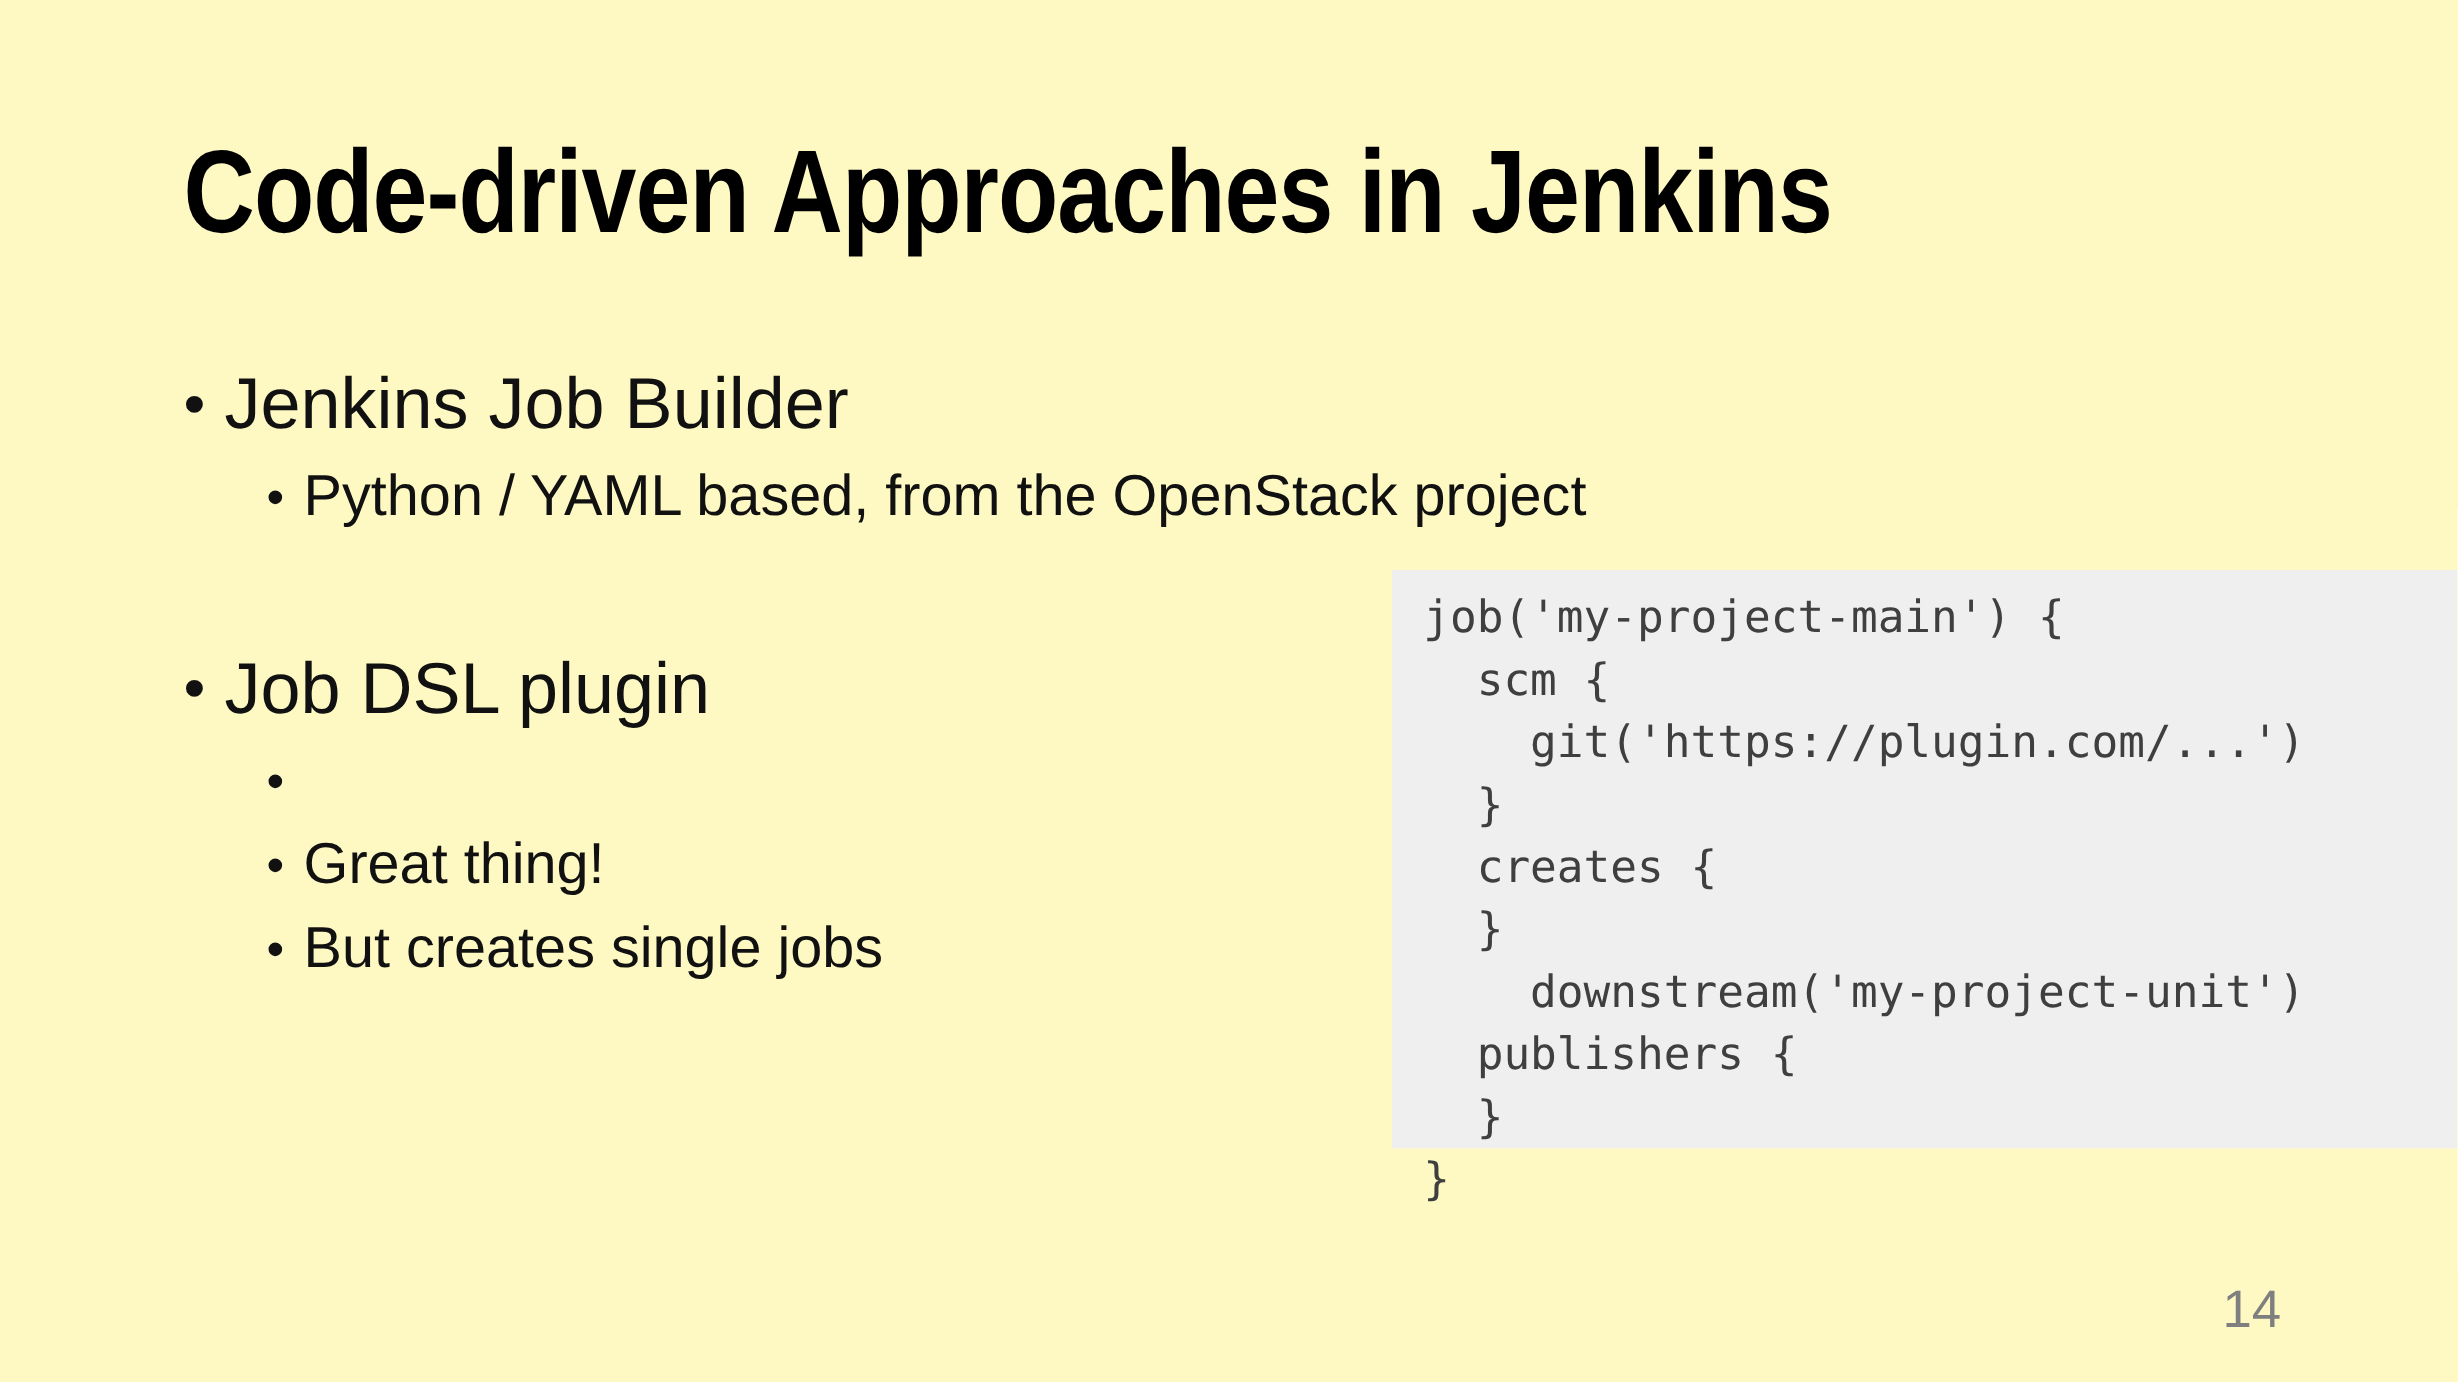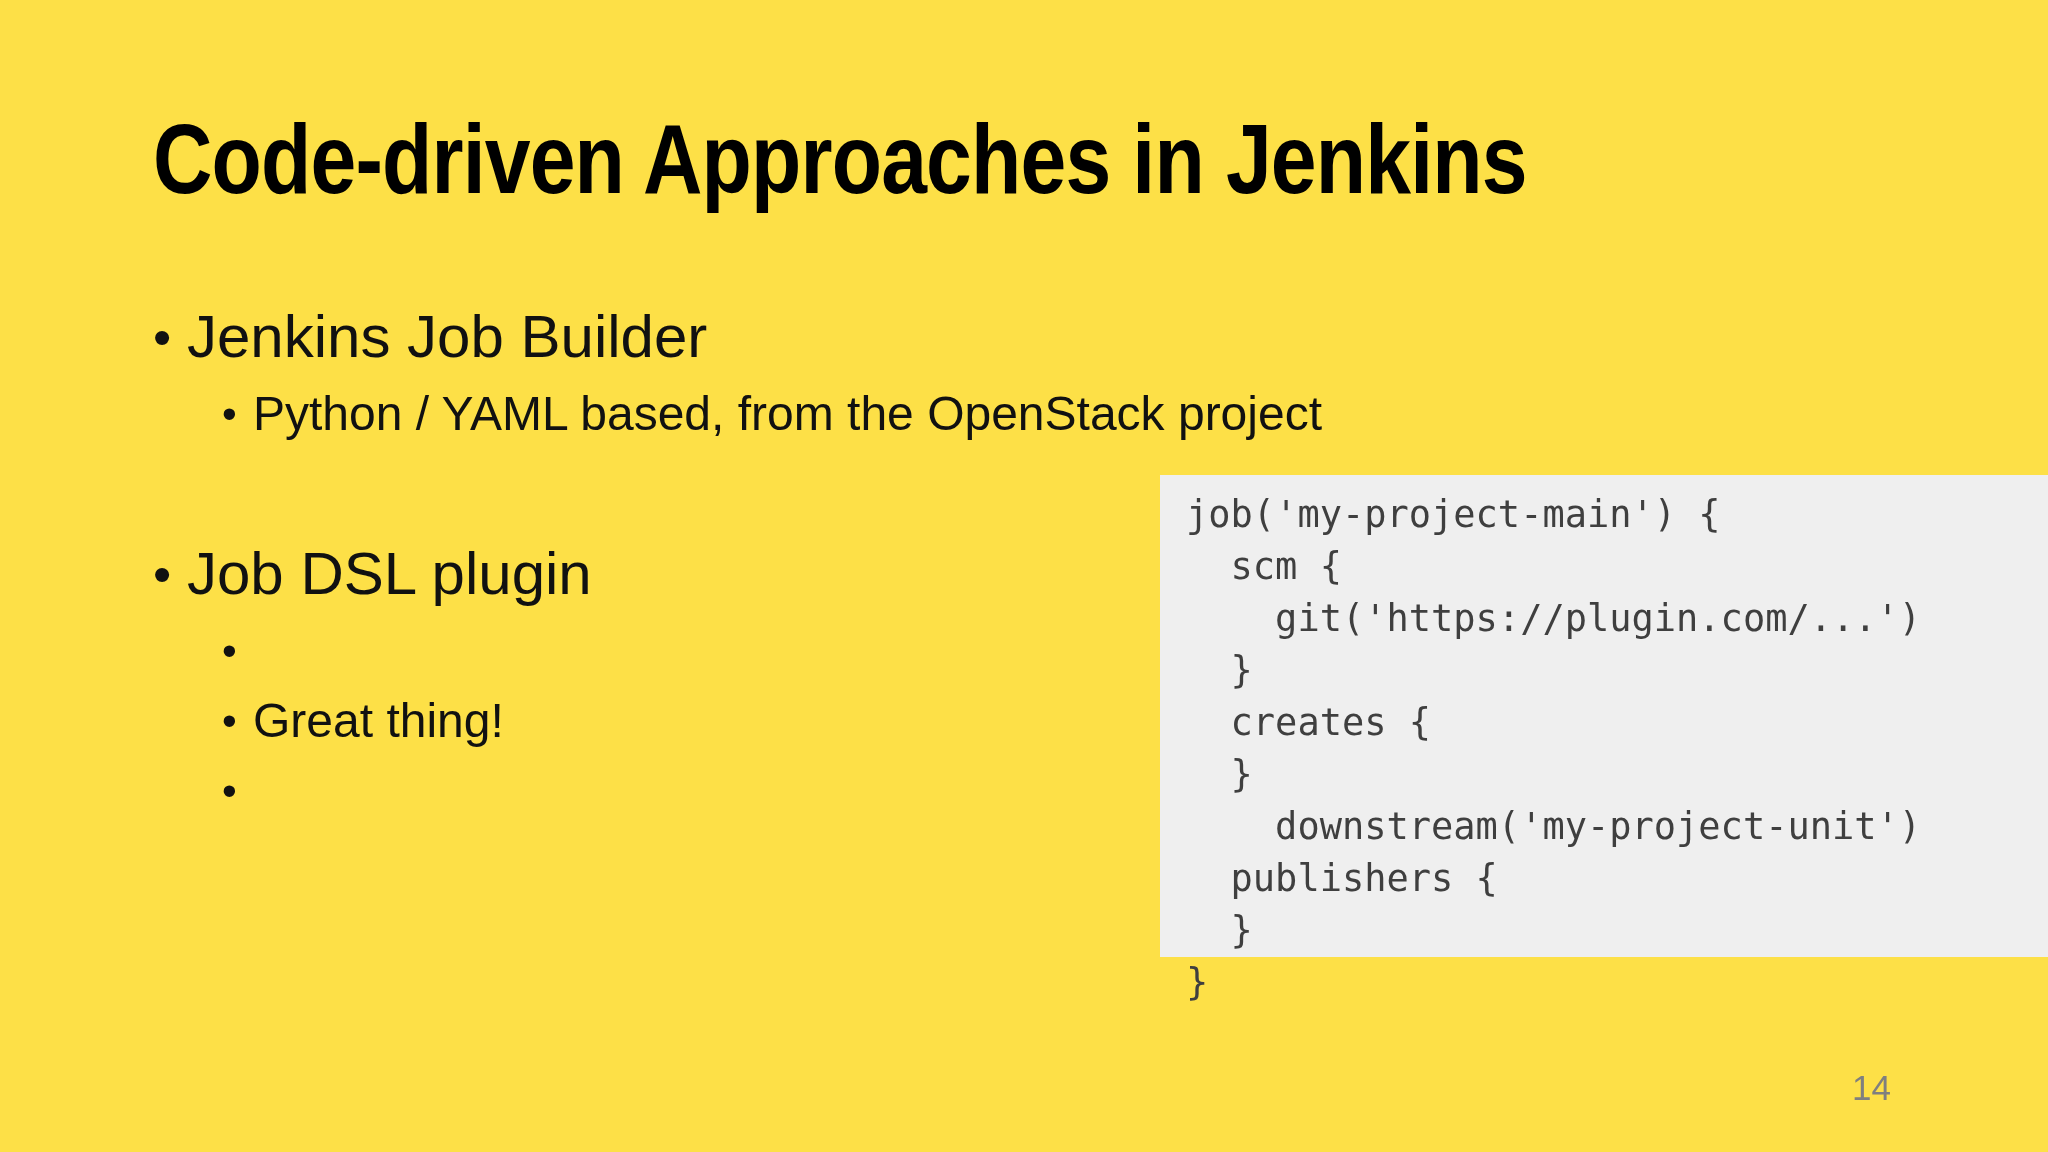--- a/index.html
+++ b/index.html
@@ -4,21 +4,21 @@
 <style>
   html, body {
     margin: 0;
     padding: 0;
     background: #ffffff;
   }
   .slide {
     position: relative;
     width: 2048px;
     height: 1152px;
-    background: #fde047;
+    background: #fef9c3;
     overflow: hidden;
     font-family: "Liberation Sans", sans-serif;
     color: var(--text, #111111);
   }
   .slide-title {
     position: absolute;
     left: 153px;
     top: 110px;
     font-size: 98px;
     line-height: 1;
@@ -79,21 +79,21 @@
     font-family: "DejaVu Sans Mono", "Liberation Mono", monospace;
     font-size: 37px;
     line-height: 52px;
     color: var(--code-text, #3f3f3f);
     white-space: pre;
   }
   .page-number {
     position: absolute;
     left: 1852px;
     top: 1070px;
-    font-size: 35px;
+    font-size: 44px;
     line-height: 1;
     color: var(--page-number, #7f7f7f);
     text-align: center;
   }
 </style>
 </head>
 <body>
 
 <div class="slide">
 
@@ -117,20 +117,21 @@
     </div>
     <div class="b-row b-l2">
       <span class="dot">•</span>
     </div>
     <div class="b-row b-l2">
       <span class="dot">•</span>
       <span class="b-text">Great thing!</span>
     </div>
     <div class="b-row b-l2">
       <span class="dot">•</span>
+      <span class="b-text">But creates single jobs</span>
     </div>
   </div>
 
   <div class="code-block">
     <div class="code-line">job('my-project-main') {</div>
     <div class="code-line">  scm {</div>
     <div class="code-line">    git('https://plugin.com/...')</div>
     <div class="code-line">  }</div>
     <div class="code-line">  creates {</div>
     <div class="code-line">  }</div>

